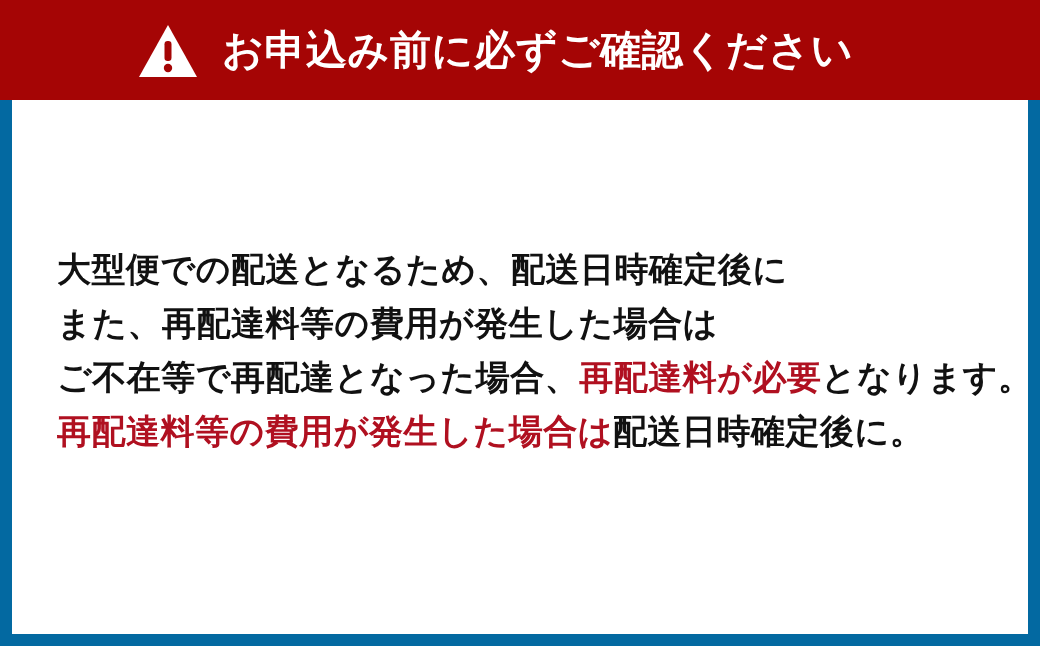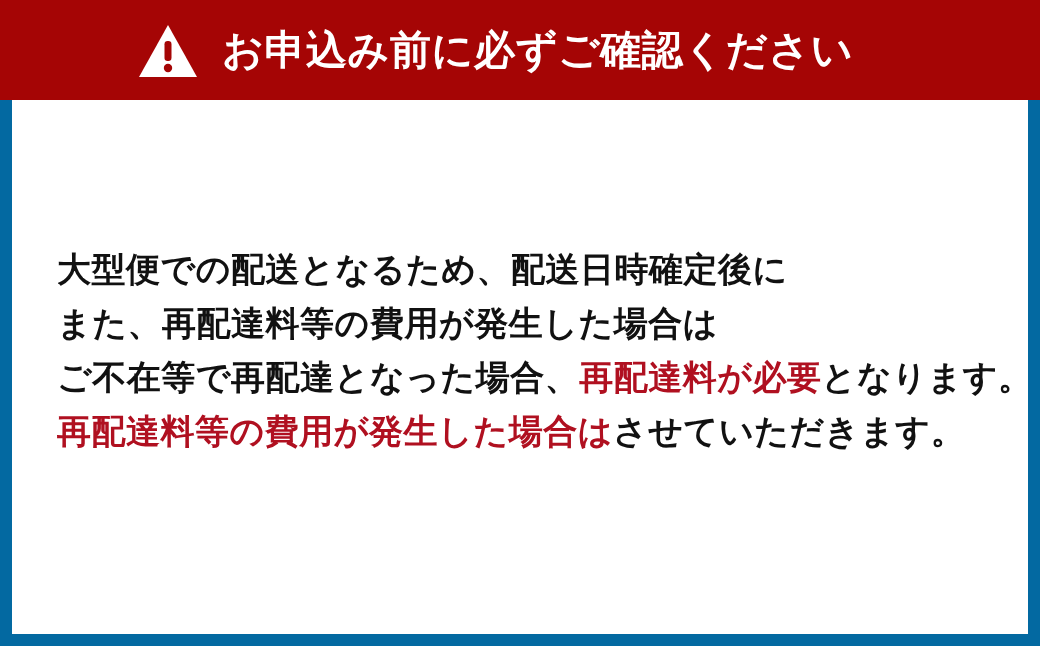--- a/index.html
+++ b/index.html
@@ -101,17 +101,17 @@
     </svg>
 
     <div id="notice-header-title">お申込み前に必ずご確認ください</div>
   </div>
 
   <div id="notice-body">
     <div id="notice-lines">
         <div class="notice-line"><span class="seg-black">大型便での配送となるため、配送日時確定後に</span></div>
         <div class="notice-line"><span class="seg-black">また、再配達料等の費用が発生した場合は</span></div>
         <div class="notice-line"><span class="seg-black">ご不在等で再配達となった場合、</span><span class="seg-red">再配達料が必要</span><span class="seg-black">となります。</span></div>
-        <div class="notice-line"><span class="seg-red">再配達料等の費用が発生した場合は</span><span class="seg-black">させていただきます。</span></div>
+        <div class="notice-line"><span class="seg-red">再配達料等の費用が発生した場合は</span><span class="seg-black">配送日時確定後に。</span></div>
       </div>
   </div>
 
 </div>
 
 </body></html>

